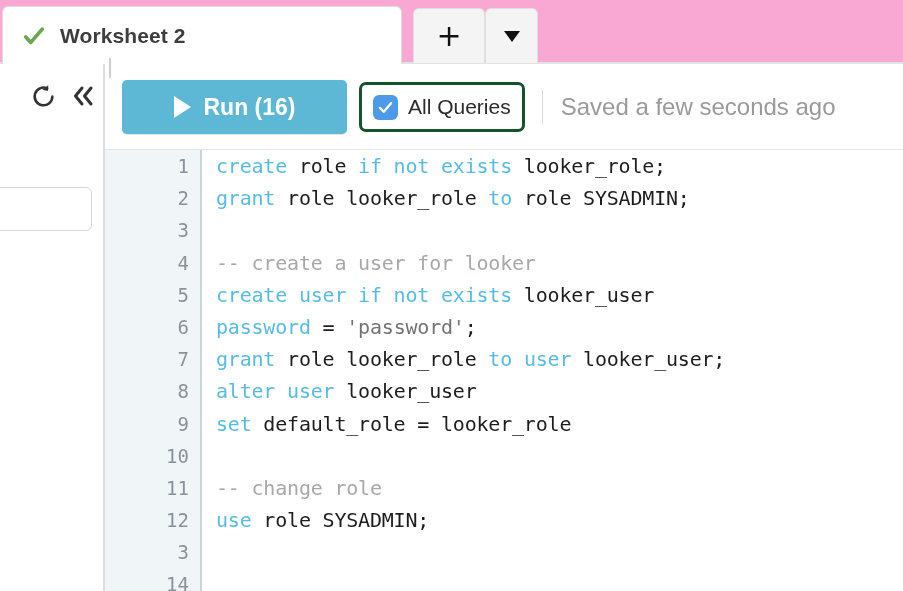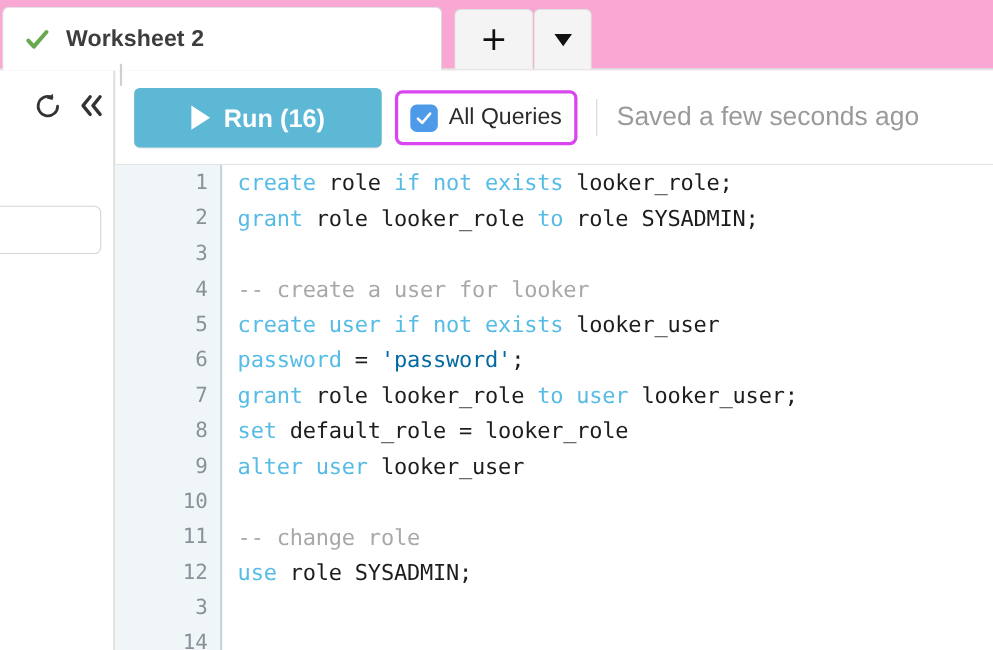--- a/index.html
+++ b/index.html
@@ -179,21 +179,21 @@
   }
   .run-label {
     font-size: 23px;
     font-weight: bold;
     color: #ffffff;
     white-space: nowrap;
   }
   .allq-wrap {
     margin-left: 12px;
     height: 50px;
-    border: 3px solid #d946ef;
+    border: 3px solid #14532d;
     border-radius: 7px;
     display: flex;
     align-items: center;
     padding: 0 11px;
     gap: 10px;
     background: #ffffff;
     cursor: pointer;
     box-sizing: border-box;
     text-align: center;
   }
@@ -263,21 +263,21 @@
   .code-row {
     height: 32.2px;
     line-height: 32.2px;
     font-family: "DejaVu Sans Mono", monospace;
     font-size: 20px;
     white-space: pre;
     color: #1d1d1d;
     letter-spacing: -0.2px;
   }
   .kw   { color: #56bce5; }
-  .str  { color: #0369a1; }
+  .str  { color: #737373; }
   .cmt  { color: #a8a8a8; }
   .pln  { color: #1d1d1d; }
 </style>
 </head>
 <body>
 
 <div class="tabbar">
   <div class="tabbar-underline"></div>
 
   <div class="tab-active">
@@ -356,20 +356,20 @@
       <div class="gutter-row">14</div>
     </div>
   <div class="code" id="code">
       <div class="code-row"><span class="kw">create</span><span class="pln"> role </span><span class="kw">if not exists</span><span class="pln"> looker_role;</span></div>
       <div class="code-row"><span class="kw">grant</span><span class="pln"> role looker_role </span><span class="kw">to</span><span class="pln"> role SYSADMIN;</span></div>
       <div class="code-row">&nbsp;</div>
       <div class="code-row"><span class="cmt">-- create a user for looker</span></div>
       <div class="code-row"><span class="kw">create user if not exists</span><span class="pln"> looker_user</span></div>
       <div class="code-row"><span class="kw">password</span><span class="pln"> = </span><span class="str">'password'</span><span class="pln">;</span></div>
       <div class="code-row"><span class="kw">grant</span><span class="pln"> role looker_role </span><span class="kw">to user</span><span class="pln"> looker_user;</span></div>
+      <div class="code-row"><span class="kw">alter user</span><span class="pln"> looker_user</span></div>
       <div class="code-row"><span class="kw">set</span><span class="pln"> default_role = looker_role</span></div>
-      <div class="code-row"><span class="kw">alter user</span><span class="pln"> looker_user</span></div>
       <div class="code-row">&nbsp;</div>
       <div class="code-row"><span class="cmt">-- change role</span></div>
       <div class="code-row"><span class="kw">use</span><span class="pln"> role SYSADMIN;</span></div>
       <div class="code-row">&nbsp;</div>
     </div>
 </div>
 
 </body></html>

